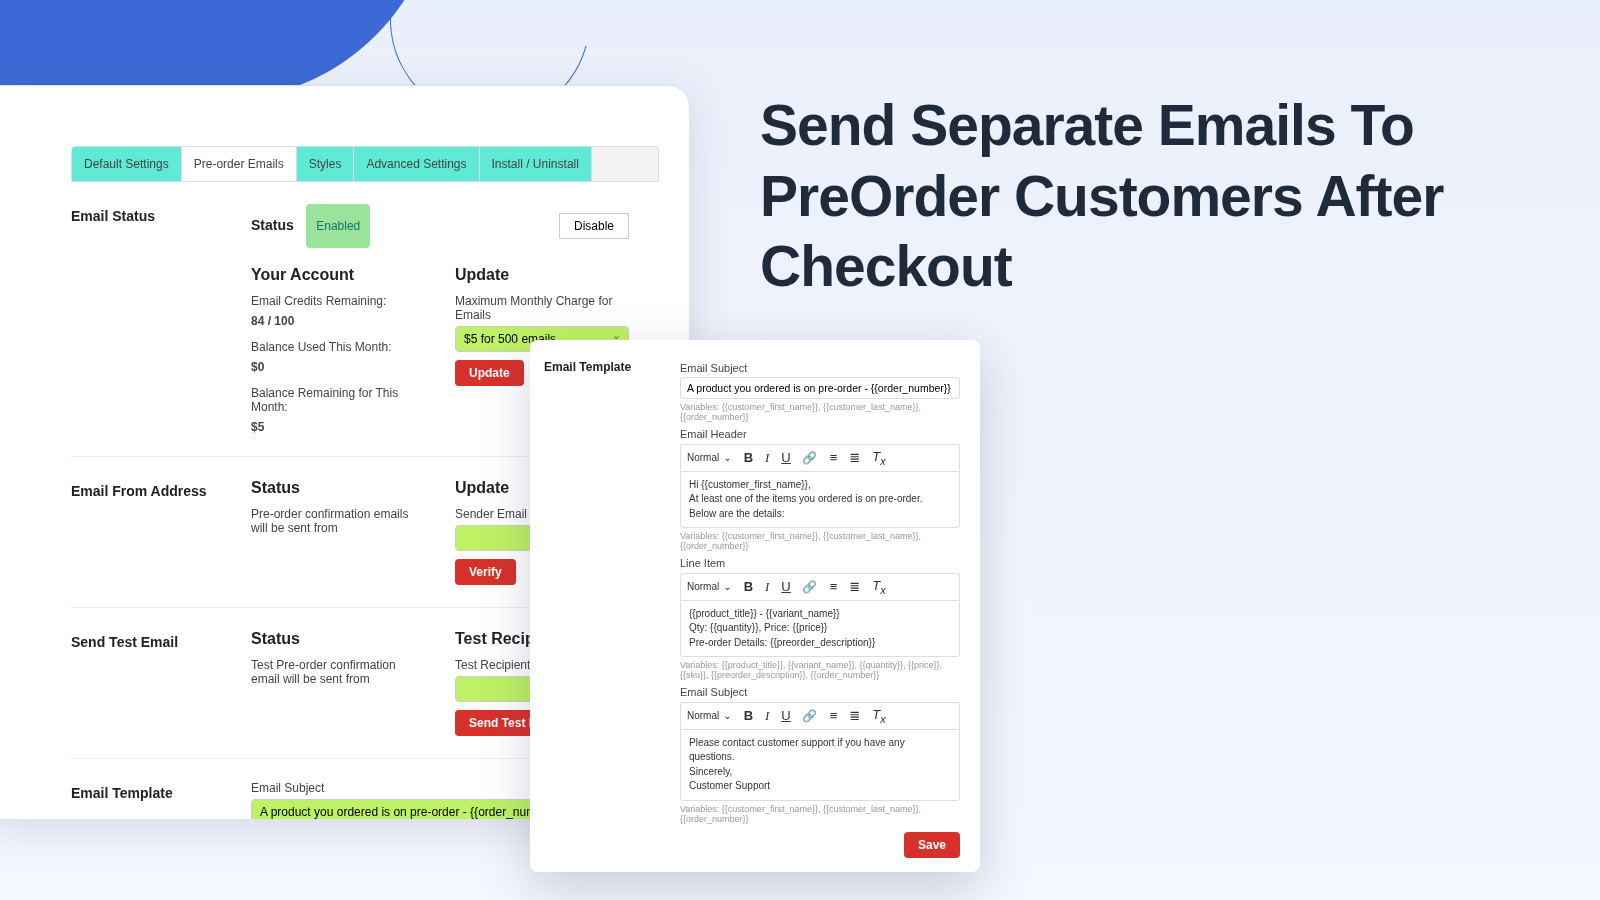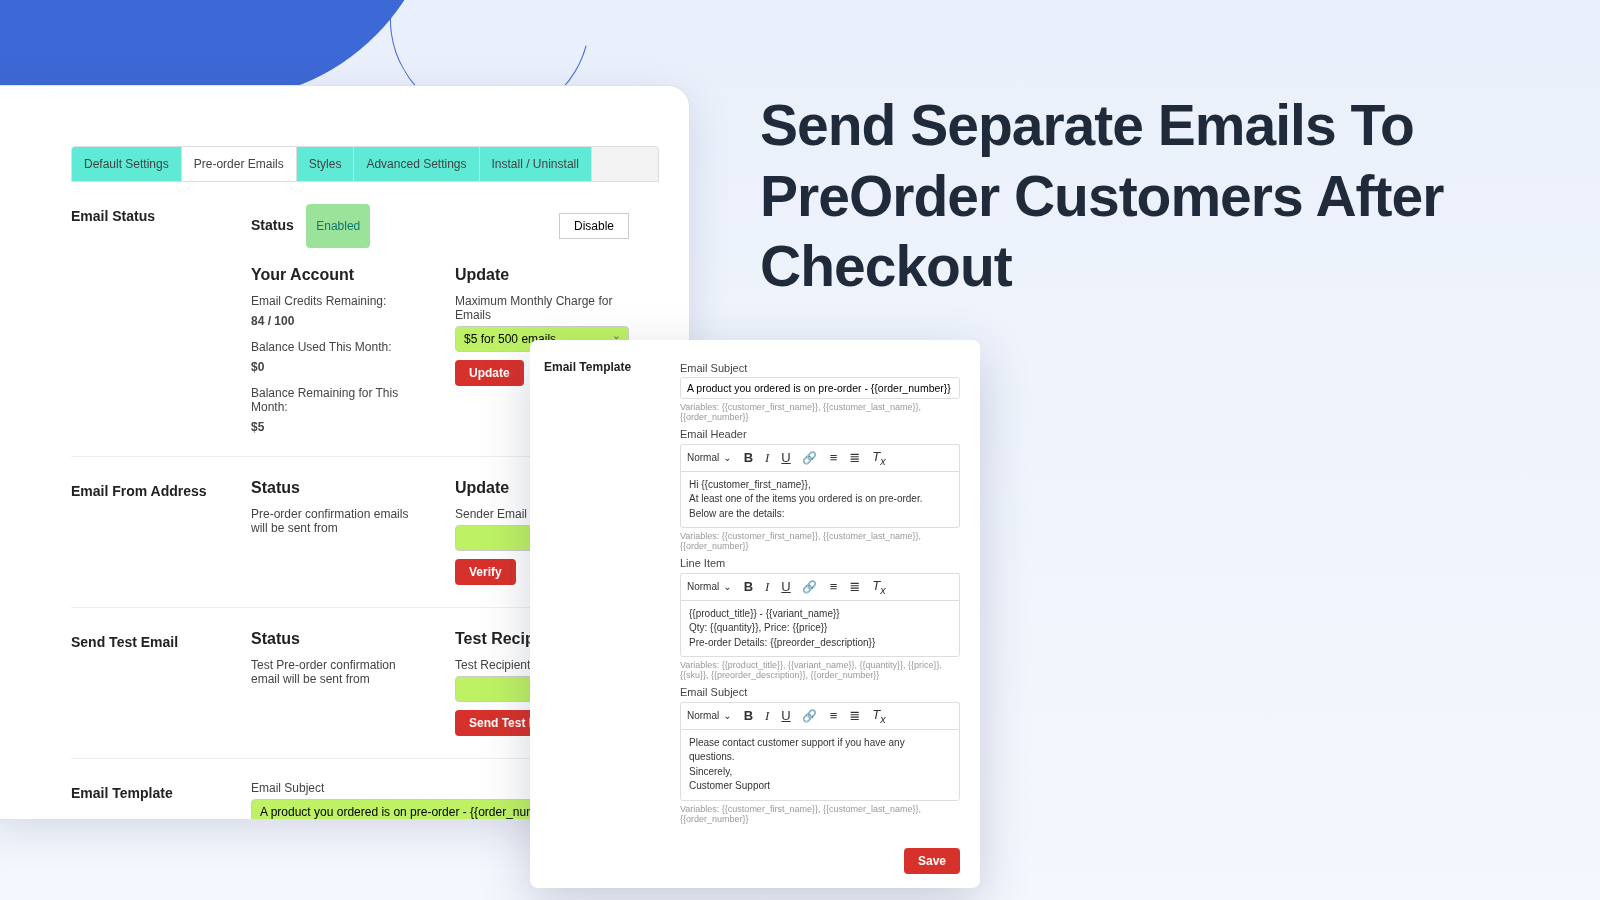--- a/index.html
+++ b/index.html
@@ -287,15 +287,15 @@
       </div>
       <div class="editor">
         <div>Please contact customer support if you have any questions.</div>
         <div>Sincerely,</div>
         <div>Customer Support</div>
       </div>
       <div class="c-vars">Variables:  {{customer_first_name}}, {{customer_last_name}}, {{order_number}}</div>
     </div>
   </div>
   <div class="save-row">
-    <button class="btn-red" style="margin-top:16px">Save</button>
+    <button class="btn-red" style="margin-top:0">Save</button>
   </div>
 </div>
 
 </body></html>

